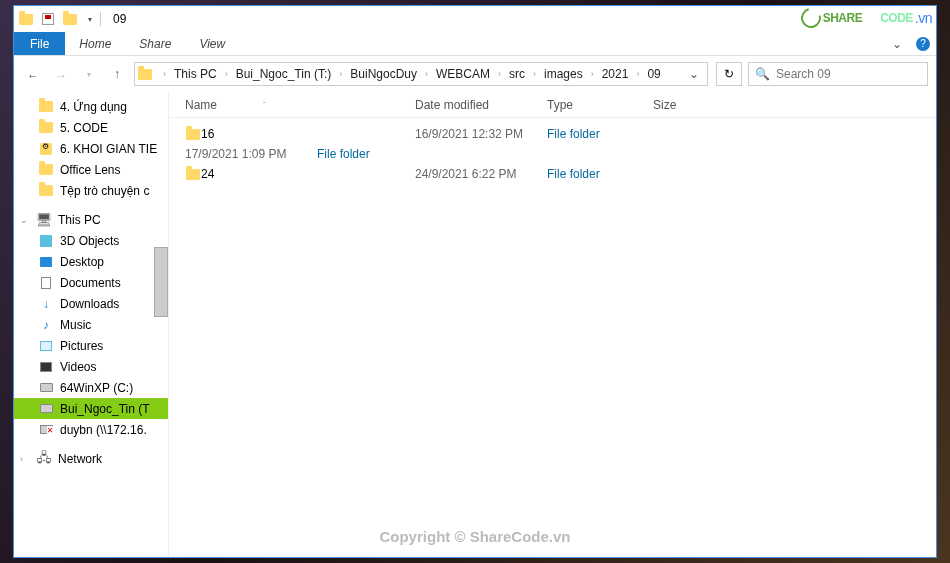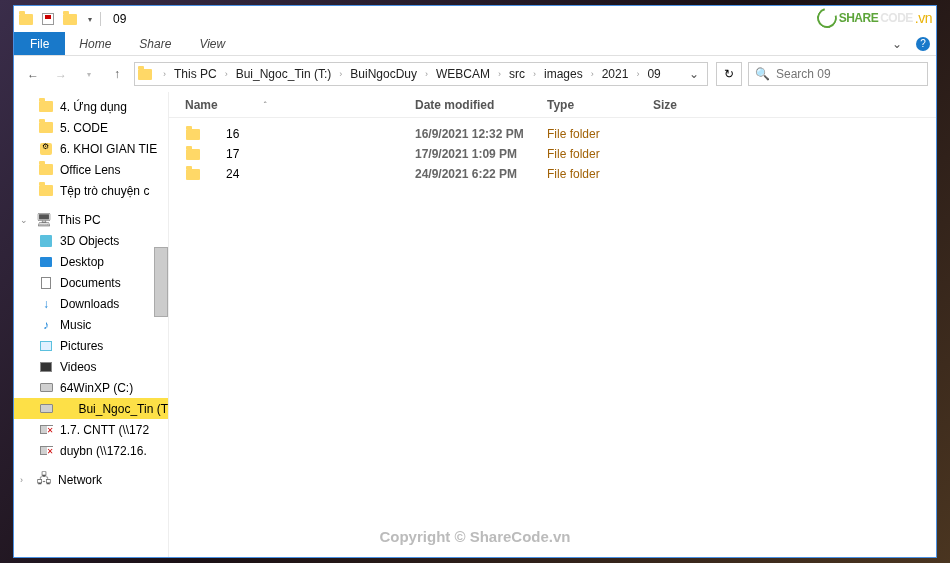--- a/index.html
+++ b/index.html
@@ -33,62 +33,62 @@
 .addr .chev { color: #999; font-size: 9px; }
 .addr-drop { padding: 0 6px; color: #555; }
 .refresh { width: 26px; height: 24px; border: 1px solid #ccc; display: flex; align-items: center; justify-content: center; margin-left: 2px; }
 .search { width: 180px; height: 24px; border: 1px solid #ccc; display: flex; align-items: center; padding: 0 6px; gap: 6px; }
 .search input { border: none; outline: none; flex: 1; color: #666; background: transparent; }
 
 .body { flex: 1; display: flex; overflow: hidden; }
 .sidebar { width: 154px; overflow: hidden; padding-top: 4px; position: relative; }
 .sidebar-scroll { position: absolute; right: 0; top: 155px; width: 14px; height: 70px; background: #ccc; border: 1px solid #aaa; }
 .sb-item { height: 21px; display: flex; align-items: center; padding-left: 24px; gap: 6px; white-space: nowrap; overflow: hidden; }
-.sb-item.selected { background: #fde047; justify-content: space-between; }
+.sb-item.selected { background: #84cc16; }
 .sb-root { padding-left: 6px; font-weight: normal; }
 .sb-ico { width: 16px; height: 16px; display: inline-flex; align-items: center; justify-content: center; flex-shrink: 0; }
 .sb-expand { width: 10px; font-size: 9px; color: #888; }
 .ico-3d { width: 12px; height: 12px; background: #5bc0de; border-radius: 1px; }
 .ico-desktop { width: 12px; height: 10px; background: #2389da; border-radius: 1px; }
 .ico-doc { width: 10px; height: 12px; border: 1px solid #888; background: #fff; }
 .ico-down { color: #2389da; font-size: 12px; }
 .ico-music { color: #2389da; font-size: 12px; }
 .ico-pic { width: 12px; height: 10px; border: 1px solid #5bc0de; background: #e0f0ff; }
 .ico-vid { width: 12px; height: 10px; border: 1px solid #888; background: #333; }
 .ico-drive { width: 13px; height: 9px; background: #d0d0d0; border: 1px solid #888; border-radius: 1px; }
 .ico-netdrive { width: 13px; height: 9px; background: #d0d0d0; border: 1px solid #888; position: relative; }
 .ico-netdrive::after { content: "✕"; position: absolute; right: -2px; bottom: -2px; color: #c00; font-size: 8px; background: #fff; }
 .ico-pc { color: #555; font-size: 13px; }
 .ico-net { color: #555; font-size: 13px; }
 .ico-gear { width: 12px; height: 12px; background: #ffd867; border-radius: 2px; position: relative; }
 .ico-gear::after { content: "⚙"; font-size: 8px; position: absolute; left: 2px; top: -1px; }
 
 .content { flex: 1; display: flex; flex-direction: column; border-left: 1px solid #eee; }
-.col-headers { height: 26px; display: flex; align-items: center; border-bottom: 1px solid #eee; color: #555; padding-left: 8px; font-weight: bold; }
+.col-headers { height: 26px; display: flex; align-items: center; border-bottom: 1px solid #eee; color: #555; padding-left: 8px; }
 .ch { padding: 0 8px; display: flex; align-items: center; gap: 6px; }
 .ch-name { width: 230px; }
 .ch-date { width: 132px; }
 .ch-type { width: 106px; }
 .ch-size { width: 70px; }
 .sort-arrow { font-size: 8px; color: #888; margin-left: 40px; }
 .rows { flex: 1; padding-top: 6px; }
 .row { height: 20px; display: flex; align-items: center; padding-left: 8px; }
-.r-name { width: 230px; display: flex; align-items: center; gap: 25px; padding-left: 8px; }
-.r-date { width: 132px; color: #666; padding-left: 8px; font-weight: bold; }
-.r-type { width: 106px; color: #a16207; padding-left: 8px; }
+.r-name { width: 230px; display: flex; align-items: center; gap: 0; padding-left: 8px; }
+.r-date { width: 132px; color: #666; padding-left: 8px; }
+.r-type { width: 106px; color: #0369a1; padding-left: 8px; }
 
 .status-bar { height: 22px; border-top: 1px solid #e0e0e0; display: flex; align-items: center; padding: 0 6px; color: #555; }
 .status-spacer { flex: 1; }
 .view-toggle { display: flex; gap: 2px; }
 .vt { width: 20px; height: 16px; border: 1px solid #aac; display: flex; align-items: center; justify-content: center; font-size: 9px; }
 .vt.active { background: #cce8ff; }
 
 .watermark-logo { position: absolute; right: 18px; top: 8px; font-weight: 700; font-size: 17px; color: #5da53a; display: flex; align-items: center; gap: 2px; letter-spacing: -0.5px; }
-.watermark-logo .dark { color: #e5e5e5; }
-.watermark-logo .vn { color: #eab308; font-weight: 400; font-size: 14px; }
+.watermark-logo .dark { color: #86efac; margin-left: 16px; }
+.watermark-logo .vn { color: #3b82f6; font-weight: 400; font-size: 14px; }
 .wm-swirl { width: 20px; height: 20px; border: 2px solid #5da53a; border-radius: 50%; border-top-color: transparent; transform: rotate(30deg); }
 .watermark-center { position: absolute; left: 50%; bottom: 18px; transform: translateX(-50%); color: #bbb; font-size: 15px; font-weight: 600; text-shadow: 0 0 2px #fff; }
 </style>
 </head>
 <body>
 
 <div class="desktop-edges"></div>
 
 <div class="explorer">
 
@@ -240,26 +240,20 @@
           <span class="sb-ico">
             <span class="ico-drive"></span>
           </span>
           <span>64WinXP  (C:)</span>
         </div>
       <div class="sb-item selected">
           <span class="sb-ico">
             <span class="ico-drive"></span>
           </span>
           <span>Bui_Ngoc_Tin (T</span>
-        </div>
-      <div class="sb-item">
-          <span class="sb-ico">
-            <span class="ico-netdrive"></span>
-          </span>
-          <span>1.7. CNTT (\\172</span>
         </div>
       <div class="sb-item">
           <span class="sb-ico">
             <span class="ico-netdrive"></span>
           </span>
           <span>duybn (\\172.16.</span>
         </div>
       <div style="height:8px"></div>
       <div class="sb-item sb-root">
           <span class="sb-expand">›</span>
@@ -290,26 +284,20 @@
           <div class="r-name">
               <span class="sb-ico">
                 <span class="folder-mini"></span>
               </span>
               <span>16</span>
             </div>
           <div class="r-date">16/9/2021 12:32 PM</div>
           <div class="r-type">File folder</div>
         </div>
         <div class="row">
-          <div class="r-name">
-              <span class="sb-ico">
-                <span class="folder-mini"></span>
-              </span>
-              <span>17</span>
-            </div>
           <div class="r-date">17/9/2021 1:09 PM</div>
           <div class="r-type">File folder</div>
         </div>
         <div class="row">
           <div class="r-name">
               <span class="sb-ico">
                 <span class="folder-mini"></span>
               </span>
               <span>24</span>
             </div>

